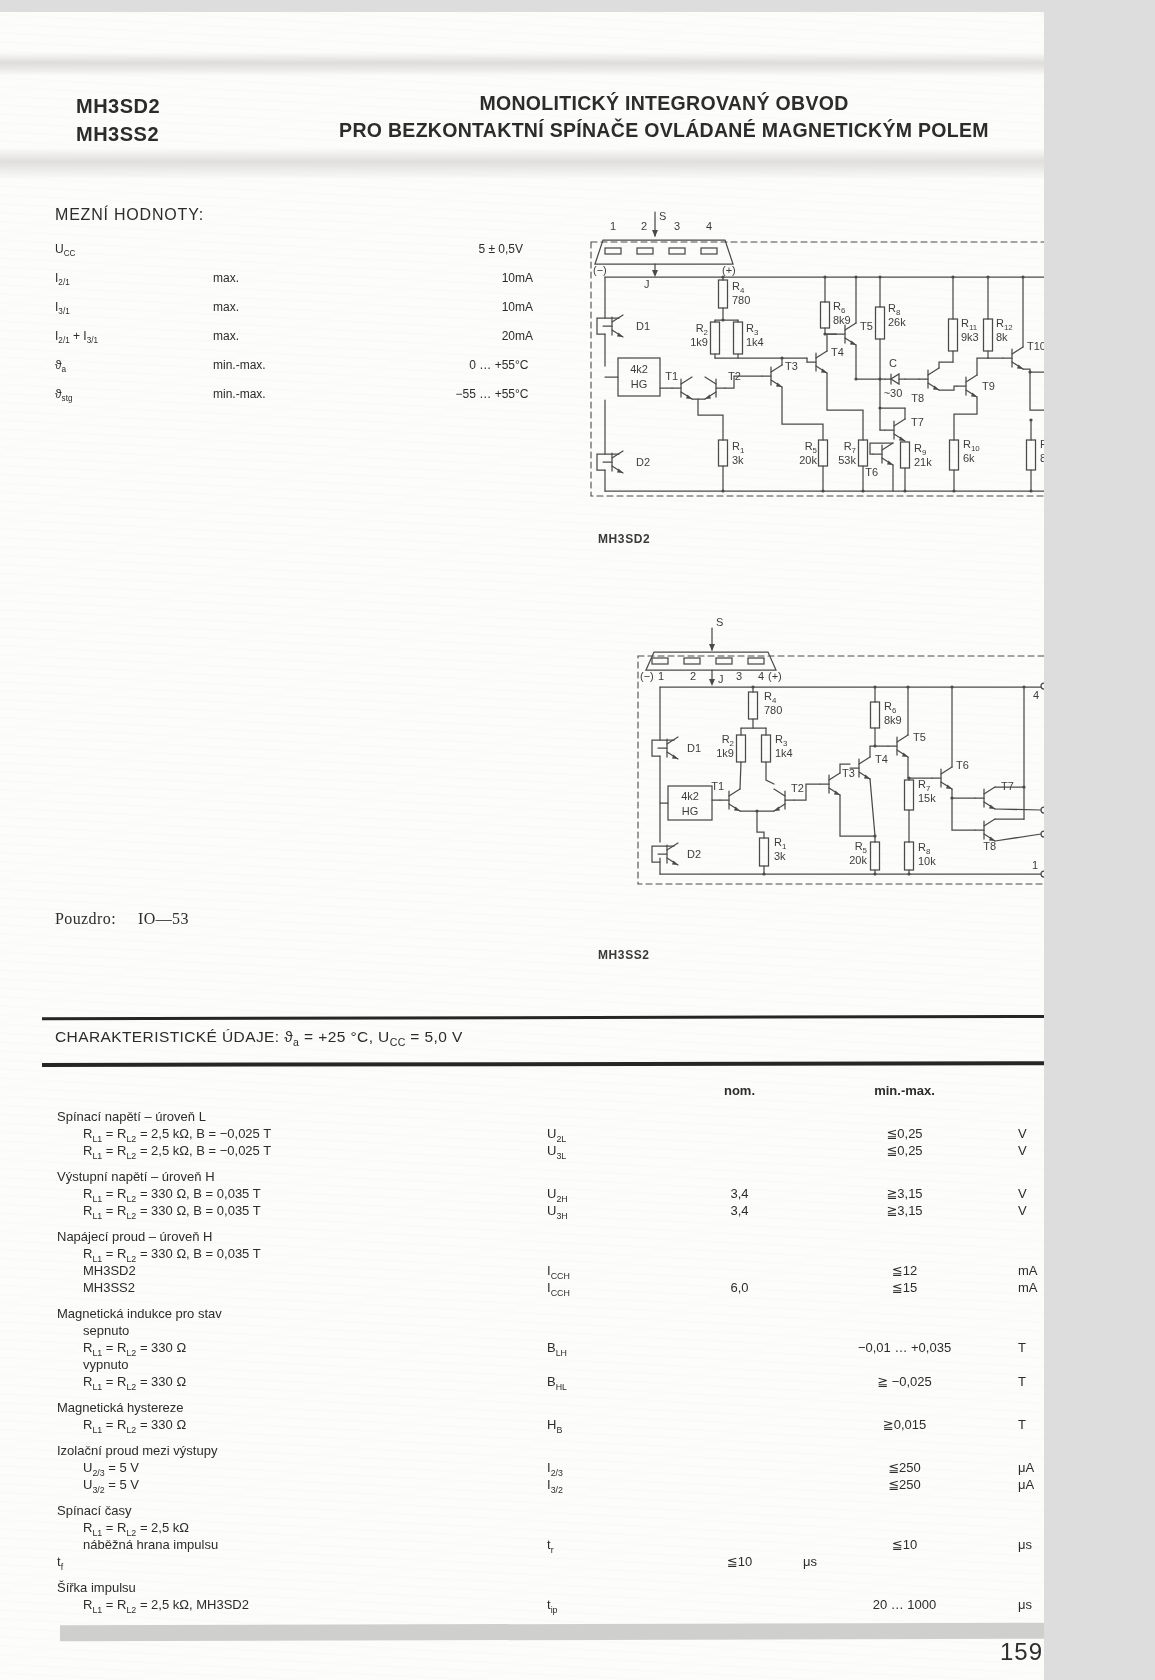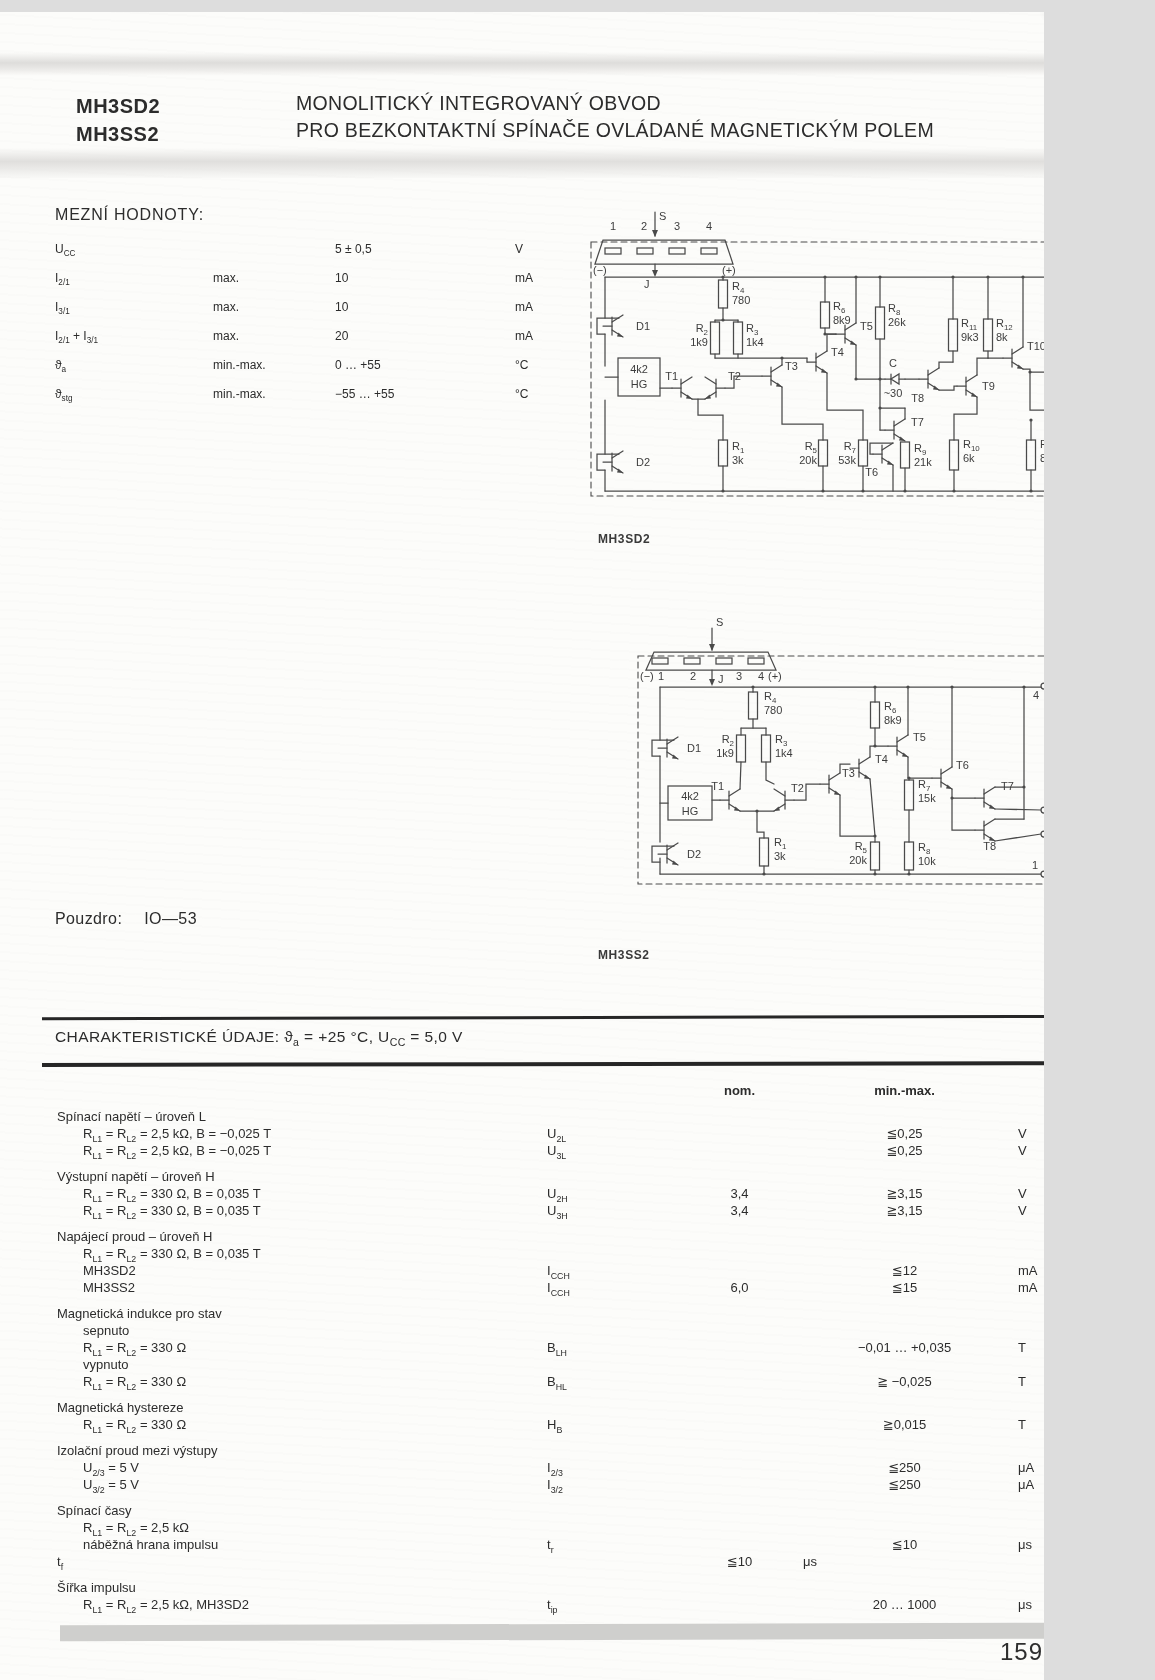--- a/index.html
+++ b/index.html
@@ -6,27 +6,27 @@
   .page{position:relative;width:1044px;height:1680px;background:#fcfcfa;
         font-family:"Liberation Sans",sans-serif;color:#2c2c2c;overflow:hidden;
         background-image:repeating-linear-gradient(3deg,rgba(0,0,0,0.008) 0 2px,transparent 2px 9px);margin-top:12px;}
   .abs{position:absolute;}
   sub{font-size:68%;line-height:0;}
   .band{left:0;width:1155px;}
   .band1{top:40px;height:24px;background:linear-gradient(180deg,rgba(222,222,220,0),#dedddb 45%,#e7e6e4 65%,rgba(232,232,230,0));}
   .band2{top:136px;height:30px;background:linear-gradient(180deg,rgba(224,224,222,0),#e0dfdd 45%,rgba(230,230,228,0.15));}
   .corner{top:0;left:1040px;width:115px;height:28px;background:radial-gradient(ellipse at 85% 0%,#9f9f9d,rgba(200,200,198,0) 72%);}
   .partnums{left:76px;top:80px;font-size:20px;font-weight:700;letter-spacing:.5px;line-height:28px;}
-  .title{left:296px;top:78px;width:736px;font-size:19.5px;font-weight:400;letter-spacing:.3px;line-height:27px;text-align:left;}
+  .title{left:296px;top:78px;width:736px;font-size:19.5px;font-weight:700;letter-spacing:.3px;line-height:27px;text-align:center;}
   .secheading{left:55px;top:194px;font-size:16px;letter-spacing:.8px;}
   .limits{left:55px;top:222px;width:560px;font-size:12px;}
   .lrow{display:grid;grid-template-columns:158px 122px 180px 80px;height:29px;align-items:center;}
-  .lval{text-align:left;}
+  .lval{text-align:right;}
   .pouzdro{left:55px;top:898px;font-size:16px;letter-spacing:.4px;}
-  .pouzdro span{margin-right:22px;}
+  .pouzdro span{margin-right:22px;font-family:Liberation Serif, serif;}
   .figcap{font-size:12px;font-weight:700;letter-spacing:.6px;color:#3a3a3a;}
   .rule{left:42px;width:1080px;background:#262626;}
   .r1{top:1004px;height:3px;transform:rotate(-0.12deg);}
   .r2{top:1050px;height:3.5px;transform:rotate(-0.1deg);}
   .charhead{left:55px;top:1016px;font-size:15.5px;letter-spacing:.4px;}
   .chartbl{left:57px;top:1070px;width:1060px;font-size:13px;}
   .crow{display:grid;grid-template-columns:490px 135px 115px 215px 65px;min-height:17px;line-height:17px;}
   .crow.head{margin-bottom:9px;font-weight:700;}
   .crow.group{display:block;margin-top:9px;}
   .ind{padding-left:26px;}

